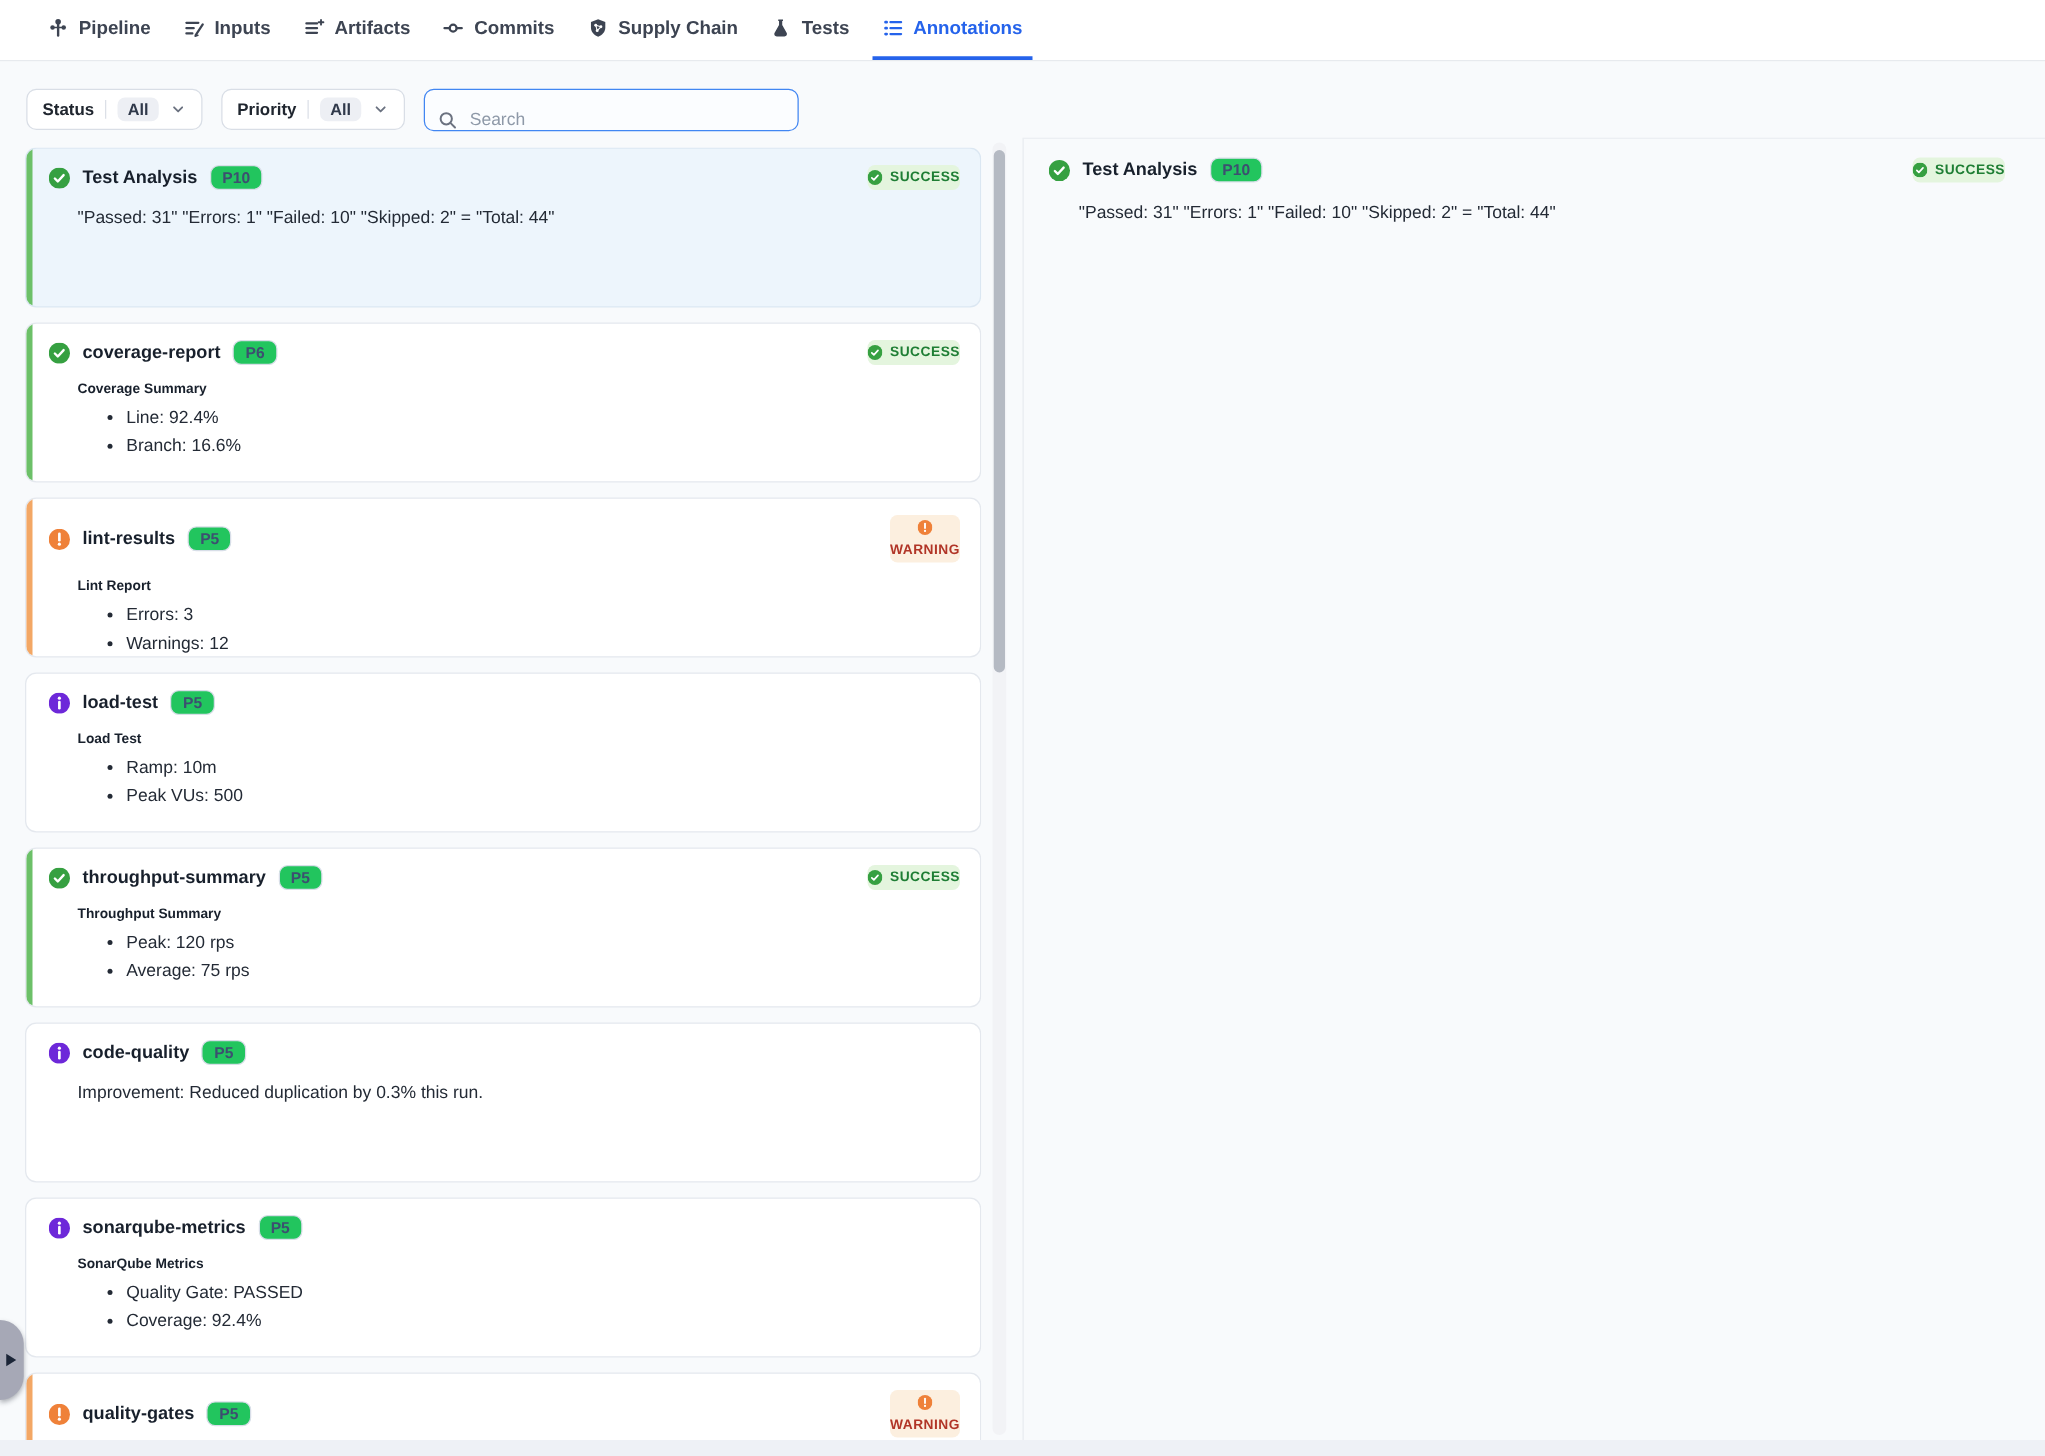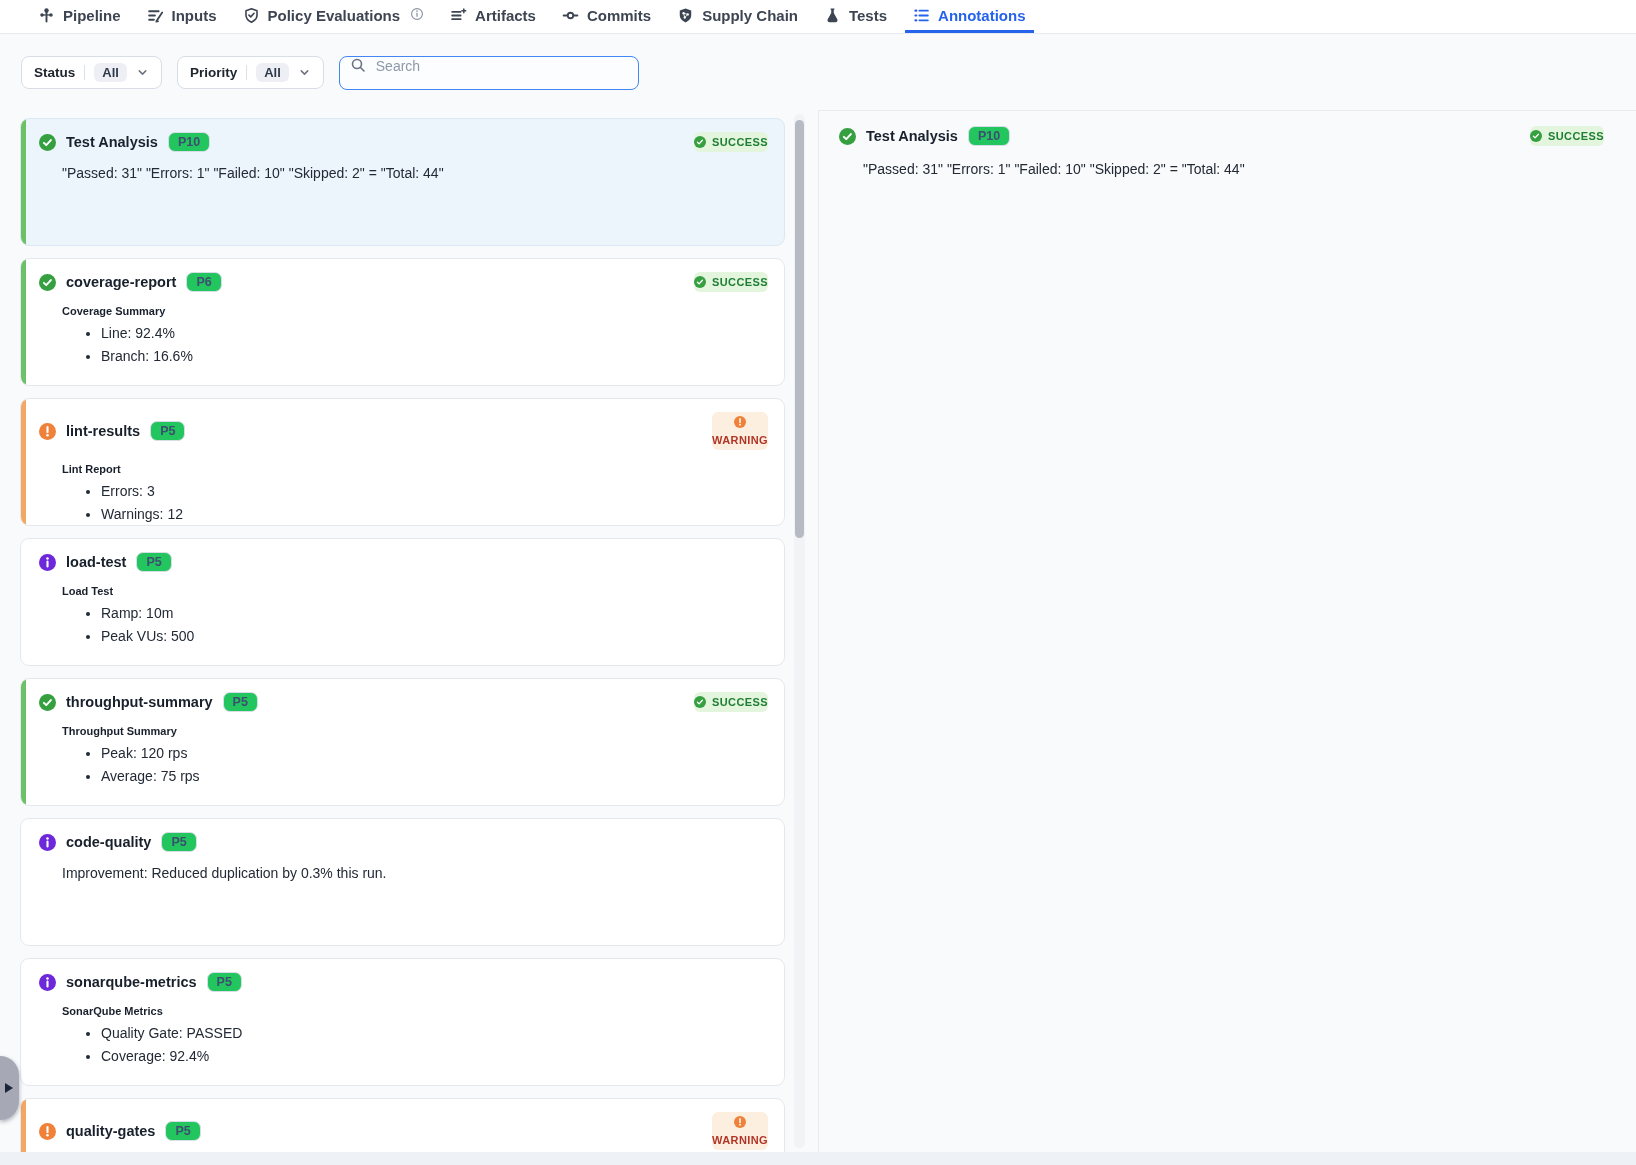--- a/index.html
+++ b/index.html
@@ -4,21 +4,21 @@
 <style>
   * { box-sizing: border-box; }
   html,body { margin:0; padding:0; }
   body {
     width:1636px; height:1165px; overflow:hidden; position:relative;
     background:#f8fafc; color:#1c2430;
     font-family:"Liberation Sans", sans-serif; font-size:14px;
   }
   
   .tab-bar {
-    height:34px; background:#ffffff; border-bottom:1px solid #e7eaee;
+    height:49px; background:#ffffff; border-bottom:1px solid #e7eaee;
     display:flex; align-items:stretch; padding-left:30px; gap:10px;
   }
   .tab {
     display:flex; align-items:center; gap:8px; padding:0 8px;
     font-size:15px; font-weight:600; color:#3d4452; cursor:pointer;
     border-bottom:3px solid transparent;
   }
   .tab svg { width:17px; height:17px; flex:0 0 17px; }
   .tab.active { color:#2563eb; font-weight:700; border-bottom-color:#2563eb; }
   .tab .info-i { color:#8a93a3; margin-left:2px; }
@@ -28,21 +28,21 @@
   .pill {
     display:inline-flex; align-items:center; gap:9px; height:33px; padding:0 12px;
     background:#fff; border:1px solid #d9dee6; border-radius:8px; cursor:pointer;
   }
   .pill .plabel { font-weight:700; font-size:13.5px; color:#20262f; }
   .pill .vsep { width:1px; height:15px; background:#dce0e7; }
   .pill .pvalue { background:#edeff4; border-radius:6px; padding:2px 8px; font-size:13px; font-weight:600; color:#30394a; }
   .pill .chev { color:#6b7280; display:flex; }
   .pill .chev svg { width:13px; height:13px; }
   .search {
-    display:flex; align-items:flex-start; gap:8px; width:300px; height:34px; margin-left:0;
+    display:flex; align-items:flex-end; gap:8px; width:300px; height:34px; margin-left:0;
     background:#fbfdff; border:1.6px solid #4186f2; border-radius:8px; padding:0 10px;
   }
   .search .mag { color:#6b7280; display:flex; }
   .search .mag svg { width:16px; height:16px; }
   .search input {
     border:none; outline:none; background:transparent; width:100%;
     font-family:"Liberation Sans", sans-serif; font-size:14px; color:#1c2430;
   }
   .search input::placeholder { color:#8e99a8; }
   
@@ -187,29 +187,20 @@
     <span>Pipeline</span>
   </div>
   <div class="tab">
     <svg>
         <use href="#i-inputs"></use>
       </svg>
     <span>Inputs</span>
   </div>
   <div class="tab">
     <svg>
-        <use href="#i-policy"></use>
-      </svg>
-    <span>Policy Evaluations</span>
-    <span class="info-i"><svg>
-          <use href="#i-infocircle"></use>
-        </svg></span>
-  </div>
-  <div class="tab">
-    <svg>
         <use href="#i-artifacts"></use>
       </svg>
     <span>Artifacts</span>
   </div>
   <div class="tab">
     <svg>
         <use href="#i-commits"></use>
       </svg>
     <span>Commits</span>
   </div>

